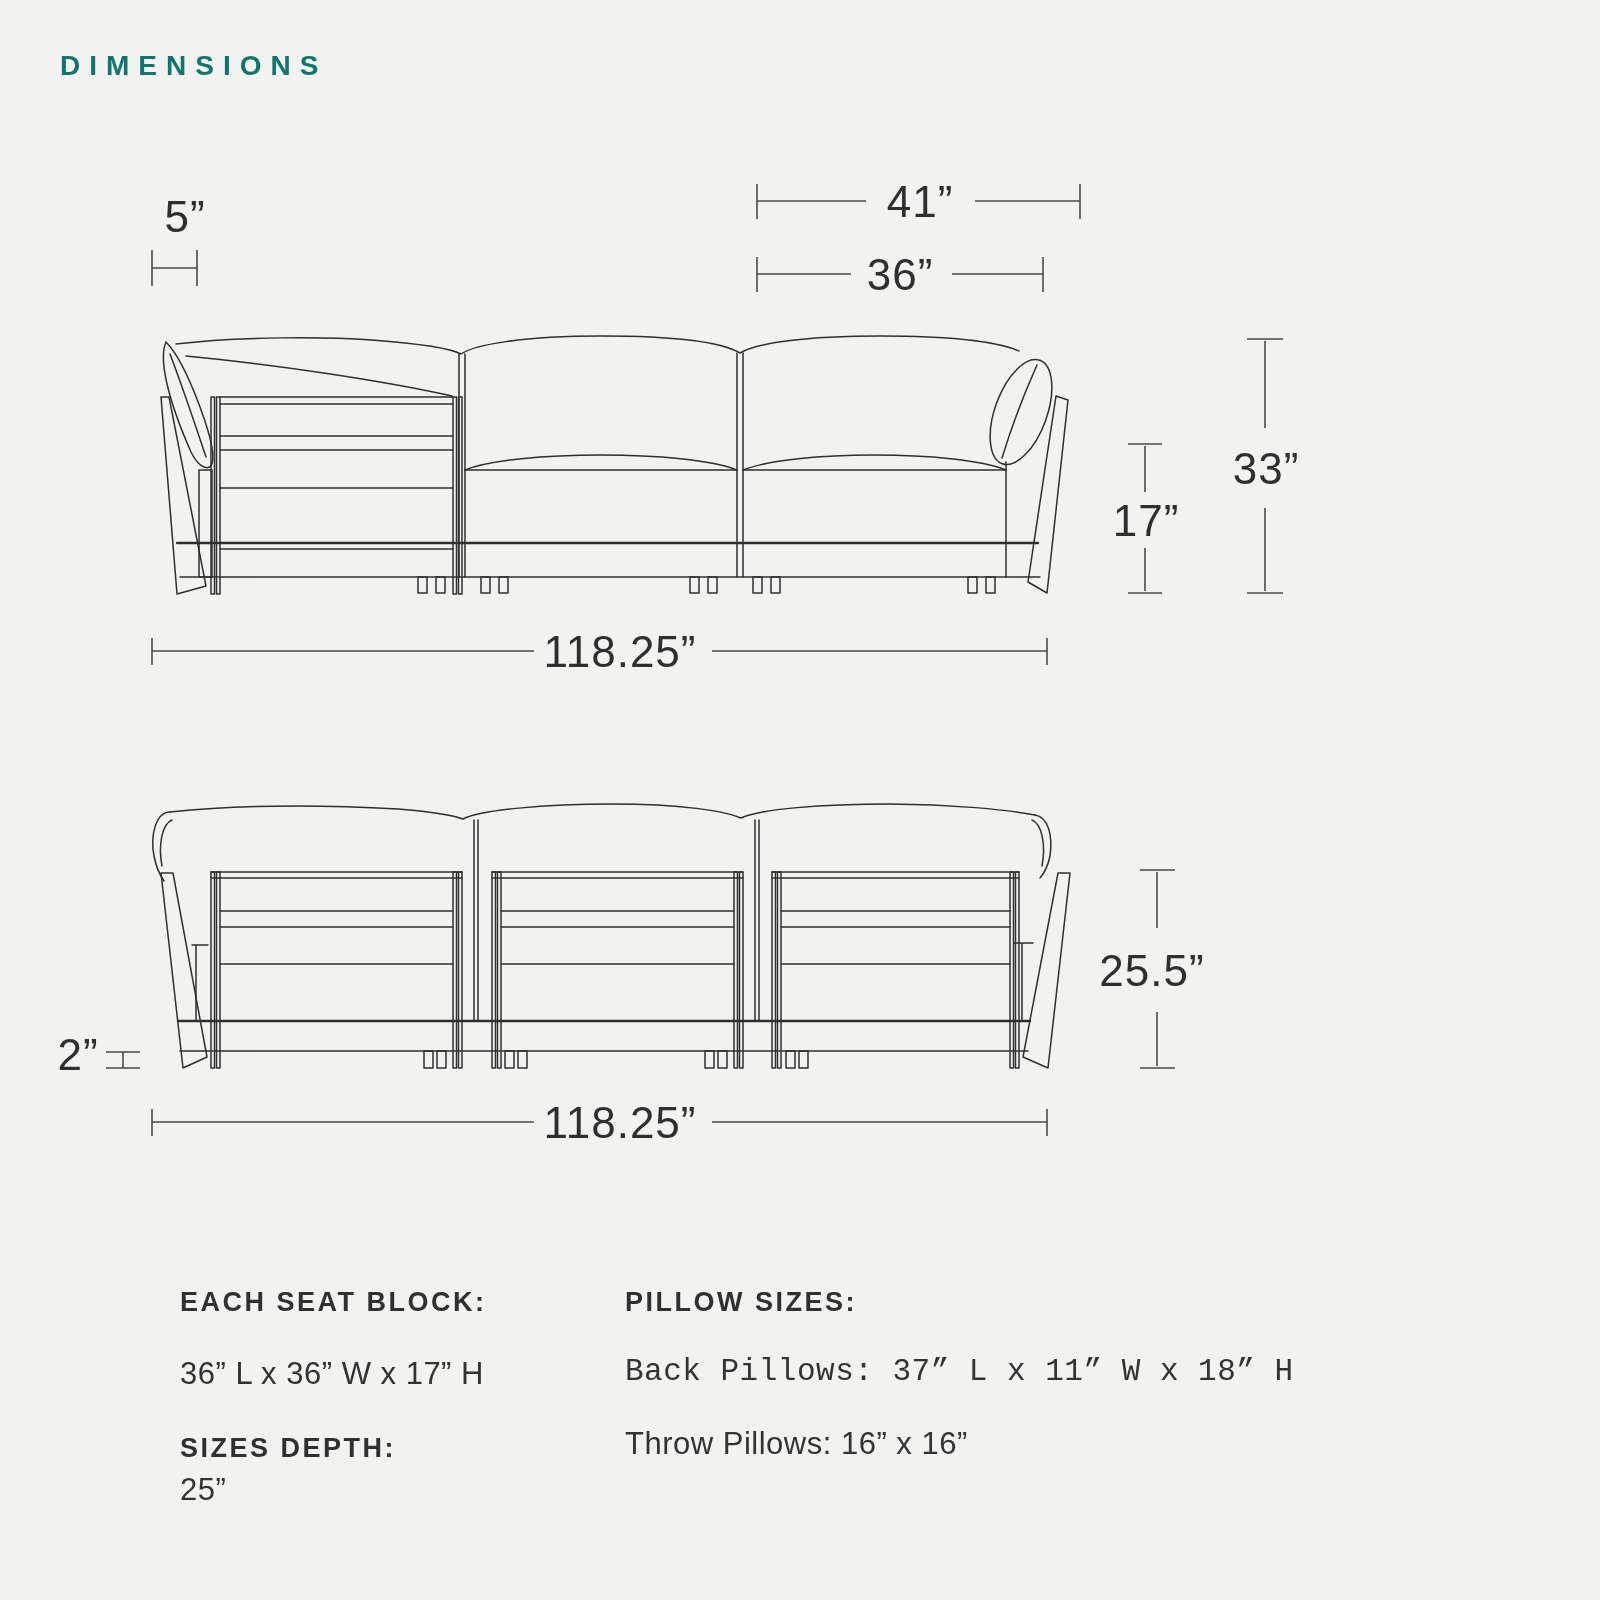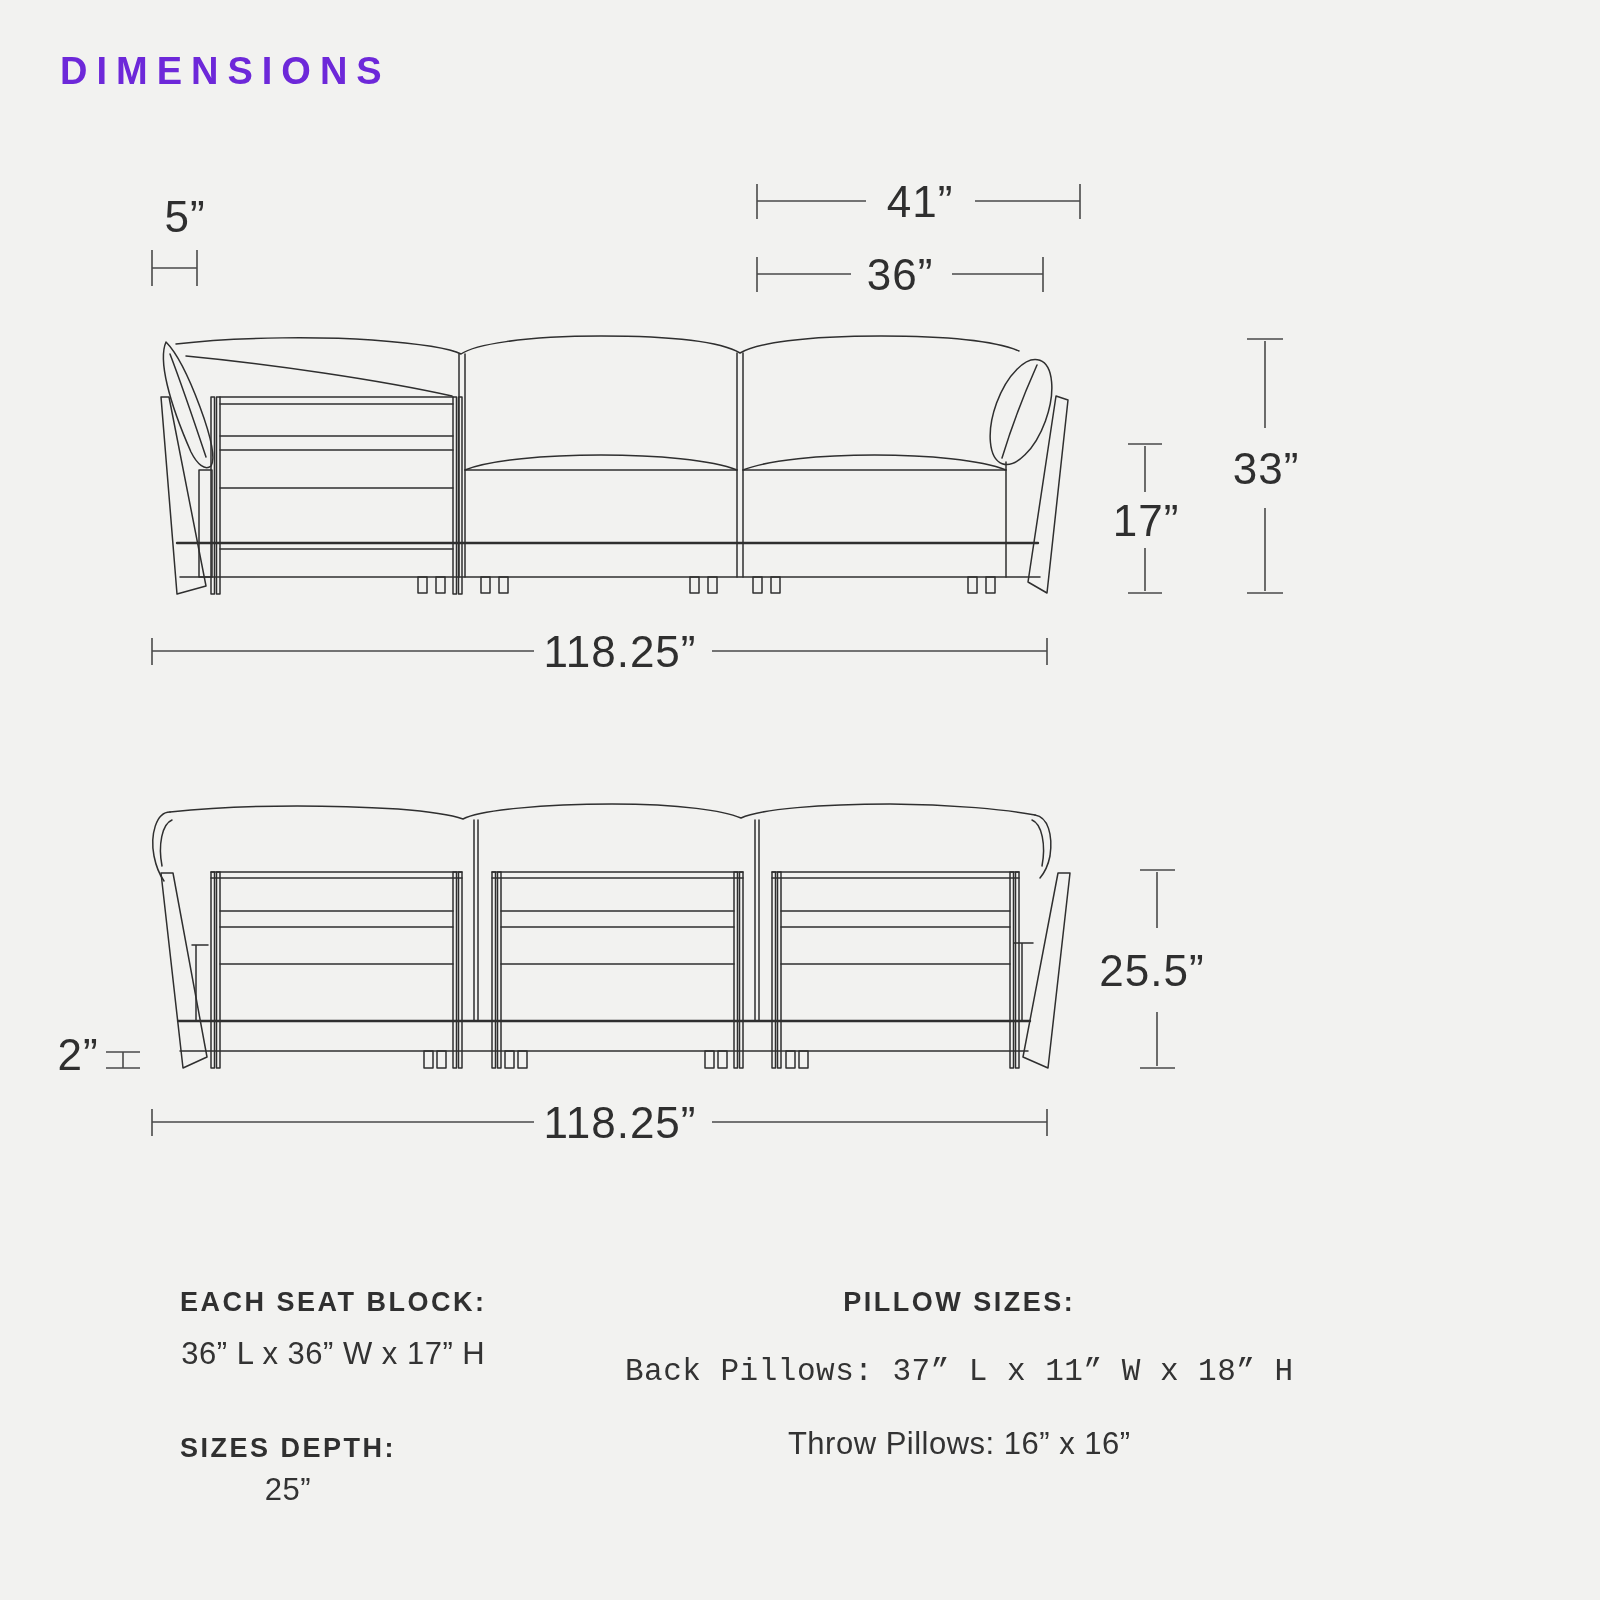--- a/index.html
+++ b/index.html
@@ -8,23 +8,23 @@
     background:#f2f2f0;
     font-family:"Liberation Sans", sans-serif;
     color:#2d2d2d;
     position:relative;
     overflow:hidden;
   }
   #canvas{position:absolute;inset:0;width:1600px;height:1600px;}
   svg{position:absolute;left:0;top:0;}
   .page-title{
     position:absolute;left:60px;top:50px;
-    font-size:38px;font-weight:700;letter-spacing:9px;color:#6d28d9;
-  }
-  .spec-col{position:absolute;text-align:center;}
+    font-size:28px;font-weight:700;letter-spacing:9px;color:#0f766e;
+  }
+  .spec-col{position:absolute;}
   .spec-heading{
     font-size:27px;font-weight:700;letter-spacing:2.5px;color:#303030;
     white-space:nowrap;
   }
   .spec-value{
     font-size:31px;font-weight:400;color:#333;letter-spacing:0.5px;
     white-space:nowrap;
   }
   text{
     font-family:"Liberation Sans", sans-serif;
@@ -212,21 +212,21 @@
       <text class="dimtxt" x="1146" y="536">17”</text>
       <text class="dimtxt" x="620" y="667">118.25”</text>
       <text class="dimtxt" x="78" y="1070">2”</text>
       <text class="dimtxt" x="1152" y="986">25.5”</text>
       <text class="dimtxt" x="620" y="1138">118.25”</text>
     </g>
   </svg>
 
   <div class="spec-col" style="left:180px;top:1287px;">
     <div class="spec-heading">EACH SEAT BLOCK:</div>
-    <div class="spec-value" style="margin-top:18px;">36” L x 36” W x 17” H</div>
+    <div class="spec-value" style="margin-top:38px;">36” L x 36” W x 17” H</div>
   </div>
 
   <div class="spec-col" style="left:180px;top:1433px;">
     <div class="spec-heading">SIZES DEPTH:</div>
     <div class="spec-value" style="margin-top:8px;">25”</div>
   </div>
 
   <div class="spec-col" style="left:625px;top:1287px;">
     <div class="spec-heading">PILLOW SIZES:</div>
     <div class="spec-value" style="margin-top:36px;font-family:Liberation Mono, monospace;">Back Pillows: 37” L x 11” W x 18” H</div>

